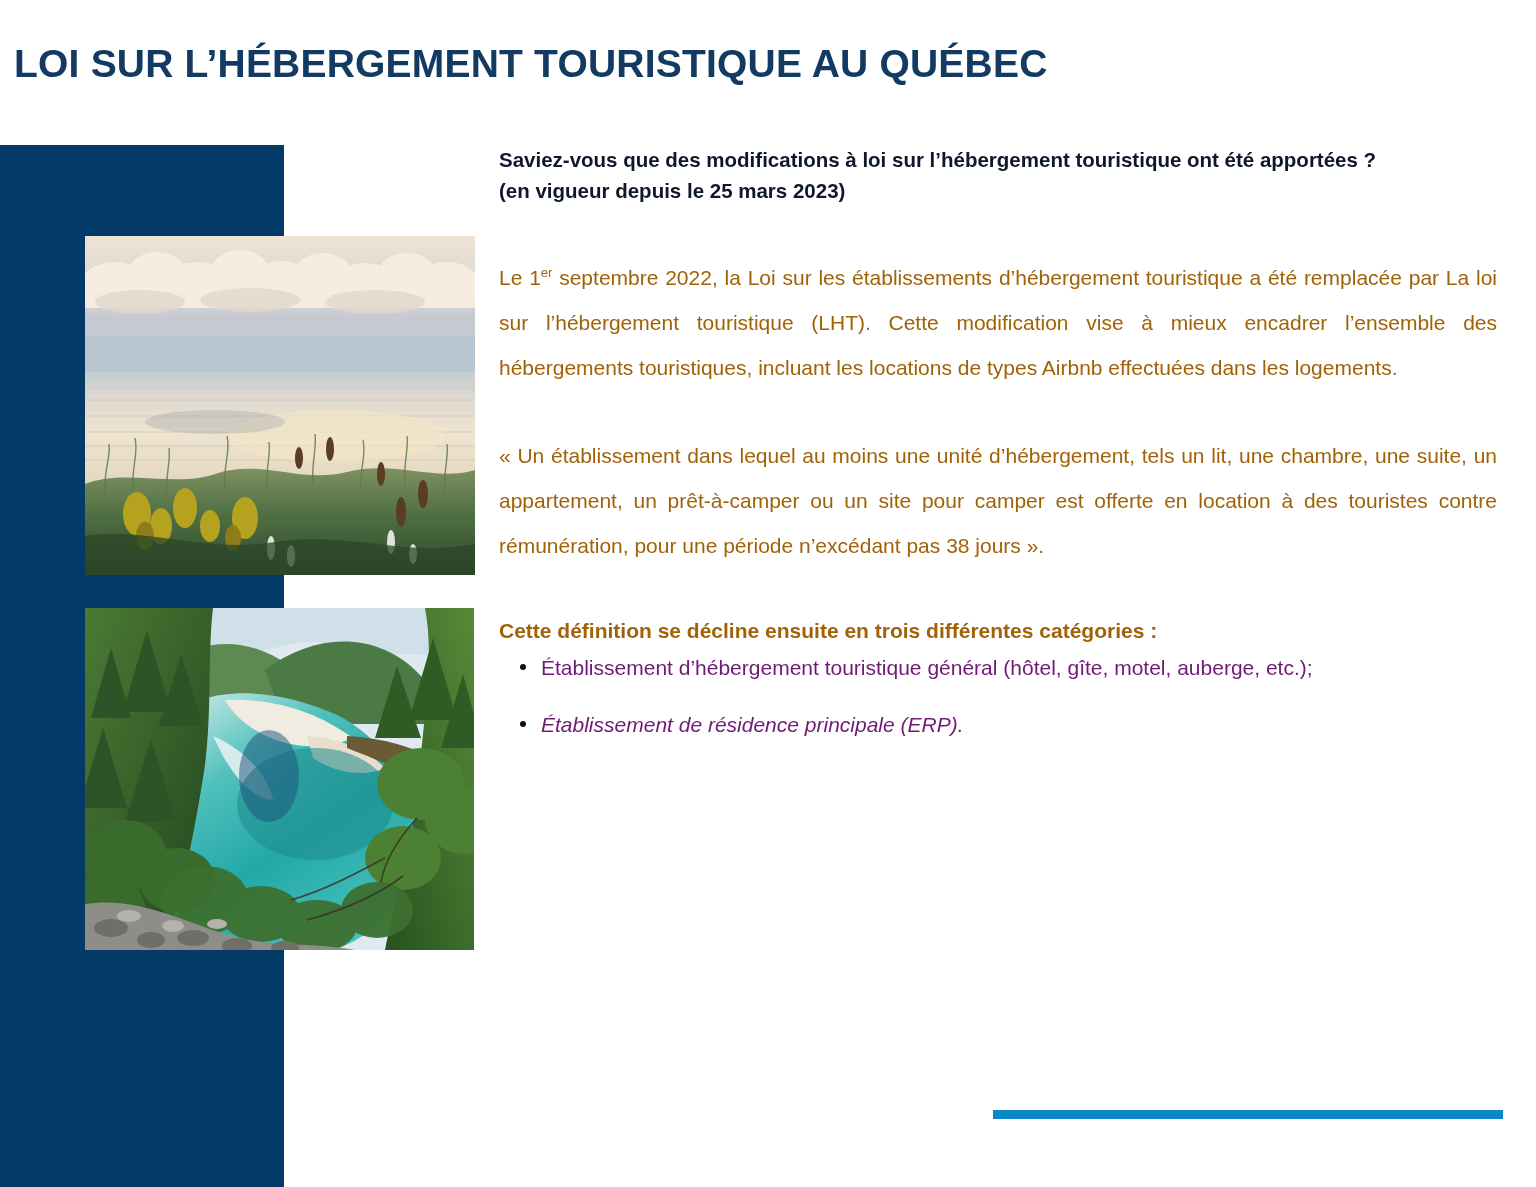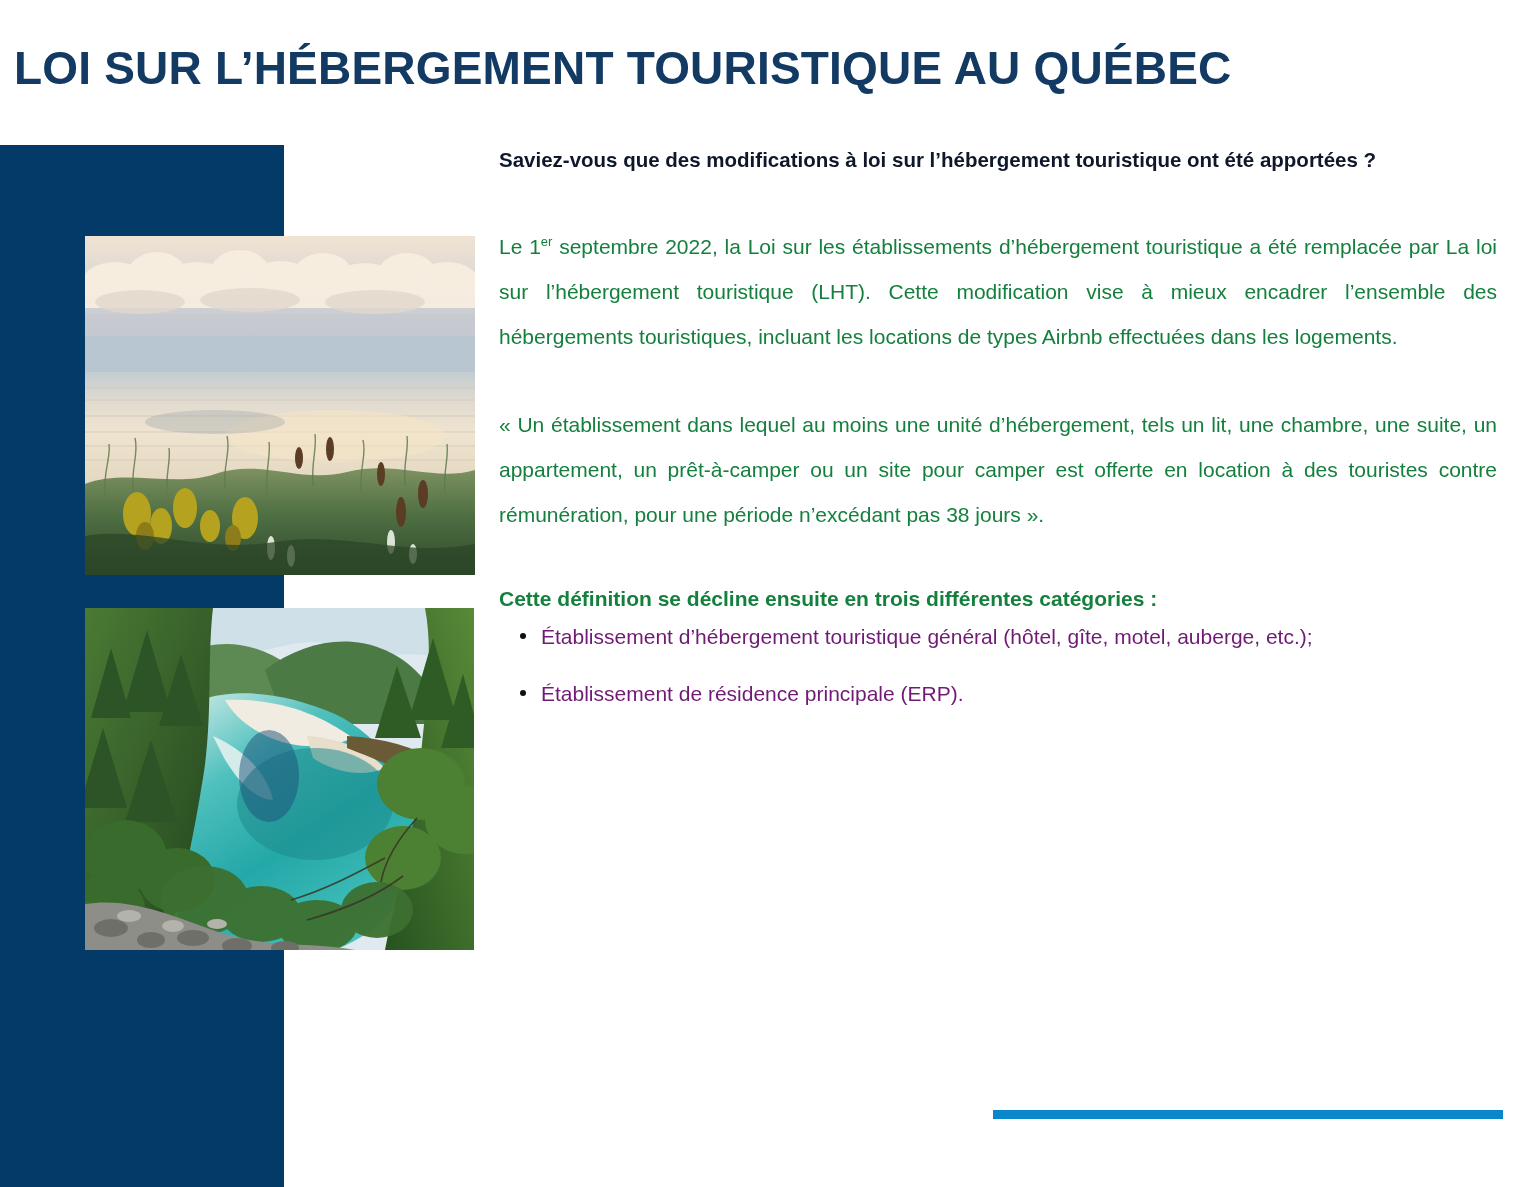--- a/index.html
+++ b/index.html
@@ -17,21 +17,21 @@
     background: #ffffff;
     overflow: hidden;
   }
 
   
   .slide-title {
     position: absolute;
     left: 14px;
     top: 44px;
     width: 1460px;
-    font-size: 46px;
+    font-size: 39px;
     font-weight: bold;
     color: #123A63;
     letter-spacing: 0.2px;
     line-height: 1.05;
     white-space: nowrap;
   }
 
   
   .navy-panel {
     position: absolute;
@@ -76,21 +76,21 @@
     line-height: 1.52;
     margin: 0 0 0 0;
   }
   .subtitle .line { display: block; white-space: nowrap; }
 
   .body-block {
     margin-top: 50px;
   }
   .para {
     font-size: 21px;
-    color: #15803d;
+    color: #a16207;
     text-align: justify;
     line-height: 2.13;
     margin: 0;
   }
   .para.lead { text-align: justify; }
   .para sup {
     font-size: 0.62em;
     vertical-align: super;
     line-height: 0;
   }
@@ -108,21 +108,21 @@
   }
   .bullets li {
     position: relative;
     font-size: 21px;
     color: #701a75;
     line-height: 1.45;
     padding-left: 42px;
     margin-bottom: 26px;
     white-space: nowrap;
   }
-  .bullets li:last-child { margin-bottom: 0; }
+  .bullets li:last-child { margin-bottom: 0; font-style: italic; }
   .bullets li .dot {
     position: absolute;
     left: 21px;
     top: 11px;
     width: 6px;
     height: 6px;
     border-radius: 50%;
     background: #111111;
   }
 
@@ -332,20 +332,21 @@
         <ellipse cx="88" cy="318" rx="11" ry="6"></ellipse>
         <ellipse cx="132" cy="316" rx="10" ry="5"></ellipse>
       </g>
     </svg>
   </div>
 
   <div class="content">
 
     <div class="subtitle">
       <span class="line">Saviez-vous que des modifications à loi sur l’hébergement touristique ont été apportées ?</span>
+      <span class="line">(en vigueur depuis le 25 mars 2023)</span>
     </div>
 
     <div class="body-block">
 
       <p class="para lead"><span>Le 1</span><sup>er</sup><span> septembre 2022, la Loi sur les établissements d’hébergement touristique a été remplacée par La loi sur l’hébergement touristique (LHT). Cette modification vise à mieux encadrer l’ensemble des hébergements touristiques, incluant les locations de types Airbnb effectuées dans les logements.</span></p>
 
       <div class="spacer-lg"></div>
 
 
       <p class="para">« Un établissement dans lequel au moins une unité d’hébergement, tels un lit, une chambre, une suite, un appartement, un prêt-à-camper ou un site pour camper est offerte en location à des touristes contre rémunération, pour une période n’excédant pas 38 jours ».</p>

